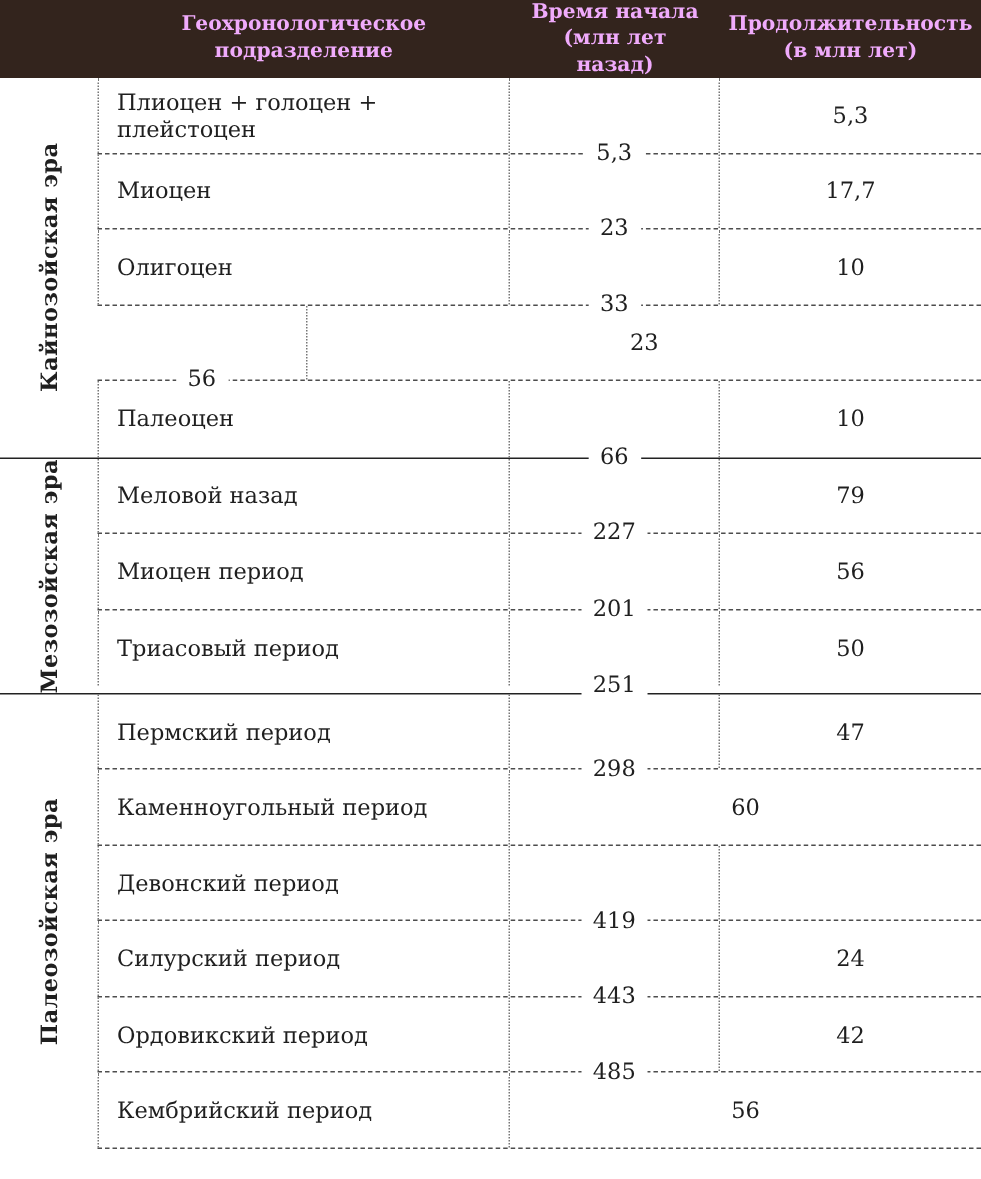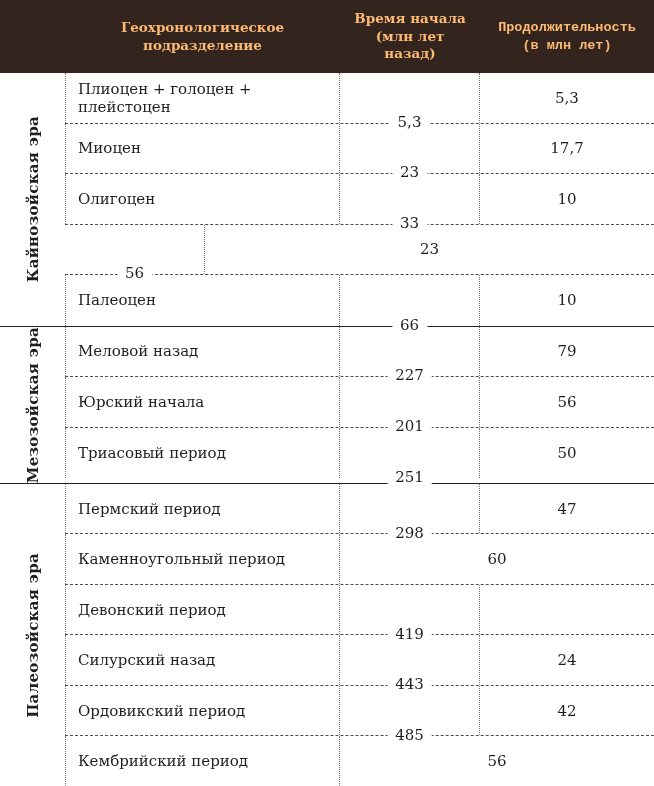--- a/index.html
+++ b/index.html
@@ -9,38 +9,38 @@
     height: 786px;
     background: #fff;
     font-family: "DejaVu Serif", "Liberation Serif", serif;
     color: #1f1f1f;
     overflow: hidden;
   }
   
   .thead {
     display: flex;
     background: var(--header-bg, #33241d);
-    color: #fdba74;
-    height: 73px;
+    color: #f0abfc;
+    height: 52px;
   }
   .th {
     display: flex;
     align-items: center;
     justify-content: center;
     text-align: center;
     font-weight: bold;
     font-size: 13.5px;
     line-height: 1.3;
     white-space: pre-line;
     box-sizing: border-box;
   }
   .th-era  { width: 65px; }
   .th-name { width: 275px; }
   .th-time { width: 140px; }
-  .th-dur  { width: 174px; font-family: Liberation Mono, monospace; }
+  .th-dur  { width: 174px; }
   
   .tbody { background: #fff; }
   .era-group { display: flex; position: relative; }
   .era-group.solid { border-bottom: 1px solid #222; }
   .era-cell {
     width: 65px;
     display: flex;
     align-items: center;
     justify-content: center;
     box-sizing: border-box;
@@ -158,21 +158,21 @@
         </div>
         <div class="rows">
           <div class="row">
             <div class="cell cell-name">Меловой назад</div>
             <div class="cell cell-time">
               <span class="start-num">227</span>
             </div>
             <div class="cell cell-dur">79</div>
           </div>
           <div class="row">
-            <div class="cell cell-name">Юрский начала</div>
+            <div class="cell cell-name">Миоцен период</div>
             <div class="cell cell-time">
               <span class="start-num">201</span>
             </div>
             <div class="cell cell-dur">56</div>
           </div>
           <div class="row nodash">
             <div class="cell cell-name">Триасовый период</div>
             <div class="cell cell-time">
               <span class="start-num">251</span>
             </div>
@@ -196,21 +196,21 @@
             <div class="cell cell-name">Каменноугольный период</div>
             <div class="cell cell-dur">60</div>
           </div>
           <div class="row">
             <div class="cell cell-name">Девонский период</div>
             <div class="cell cell-time">
               <span class="start-num">419</span>
             </div>
           </div>
           <div class="row">
-            <div class="cell cell-name">Силурский назад</div>
+            <div class="cell cell-name">Силурский период</div>
             <div class="cell cell-time">
               <span class="start-num">443</span>
             </div>
             <div class="cell cell-dur">24</div>
           </div>
           <div class="row">
             <div class="cell cell-name">Ордовикский период</div>
             <div class="cell cell-time">
               <span class="start-num">485</span>
             </div>

